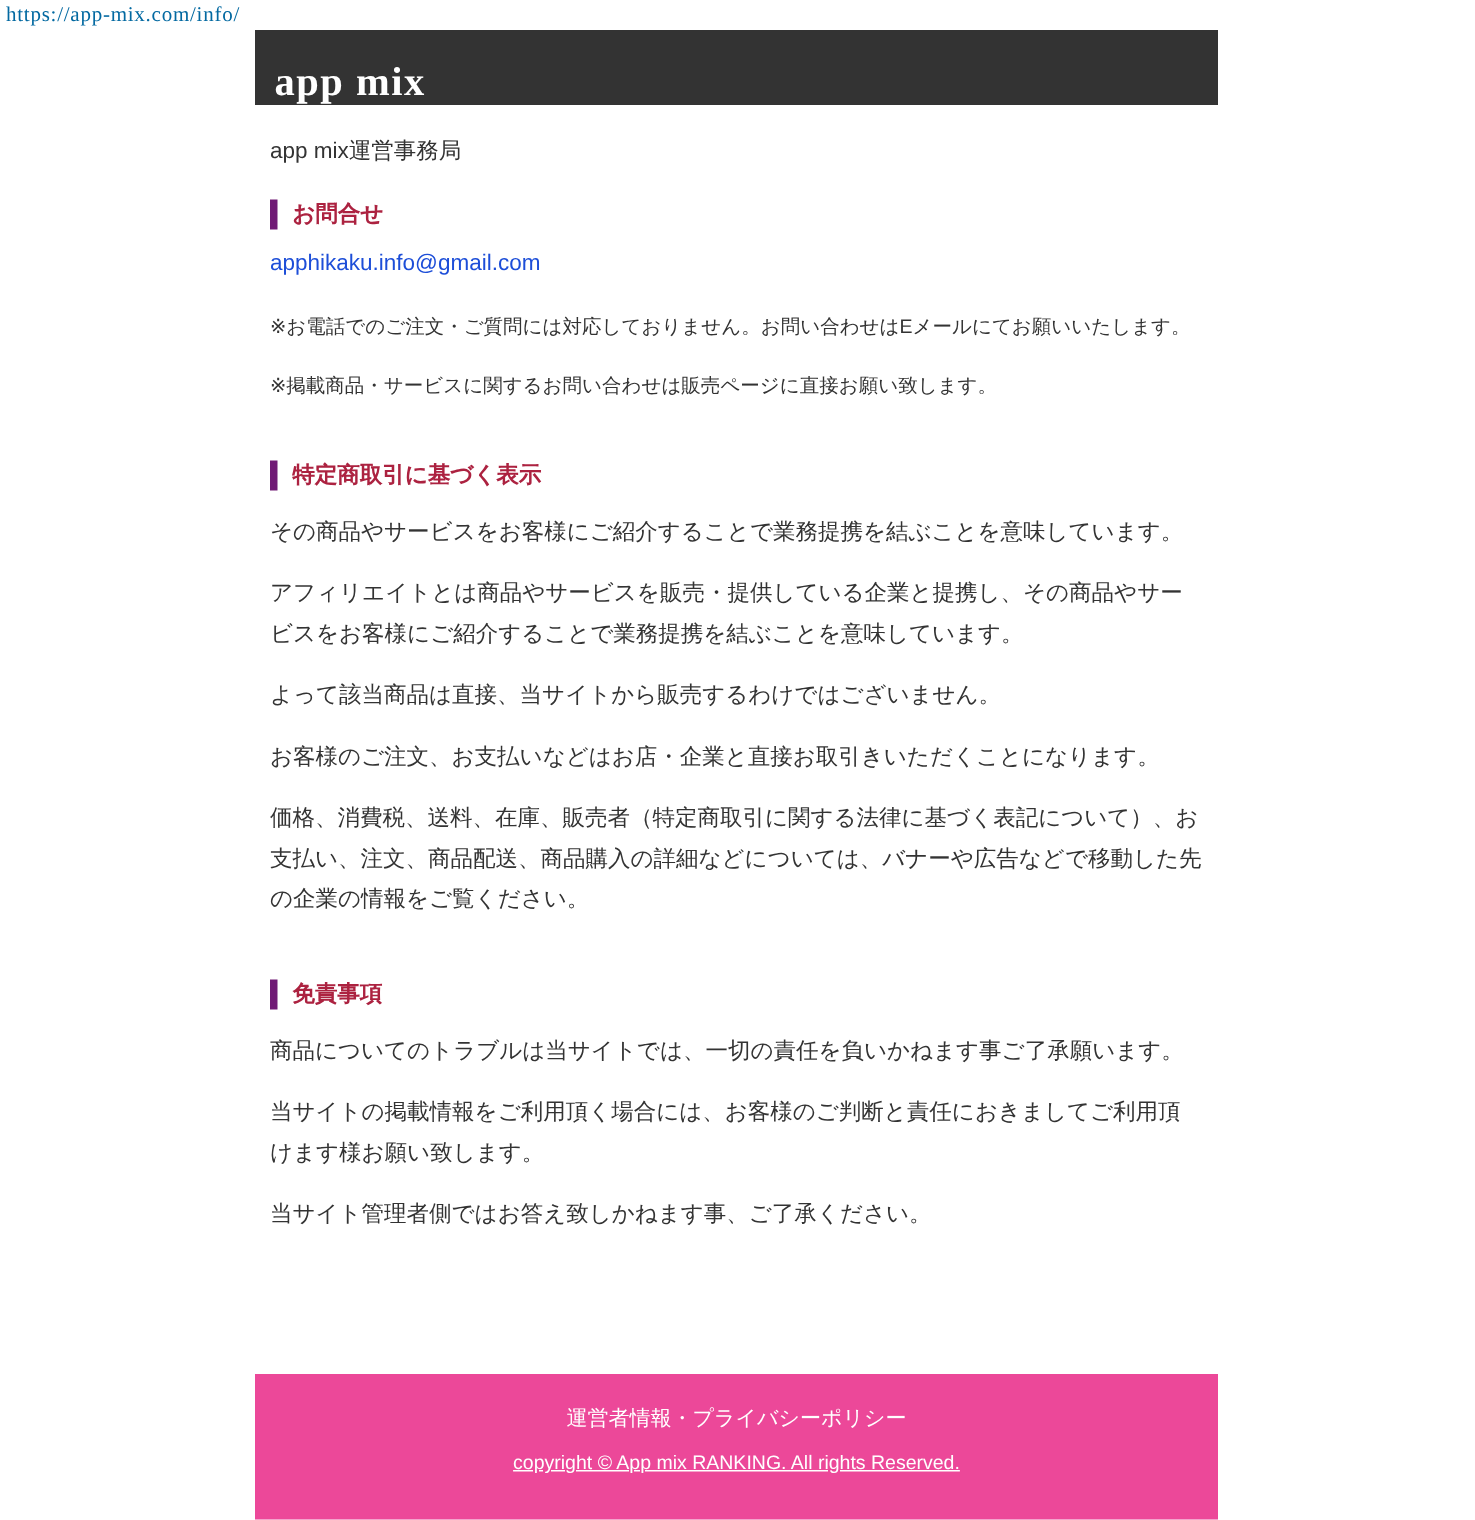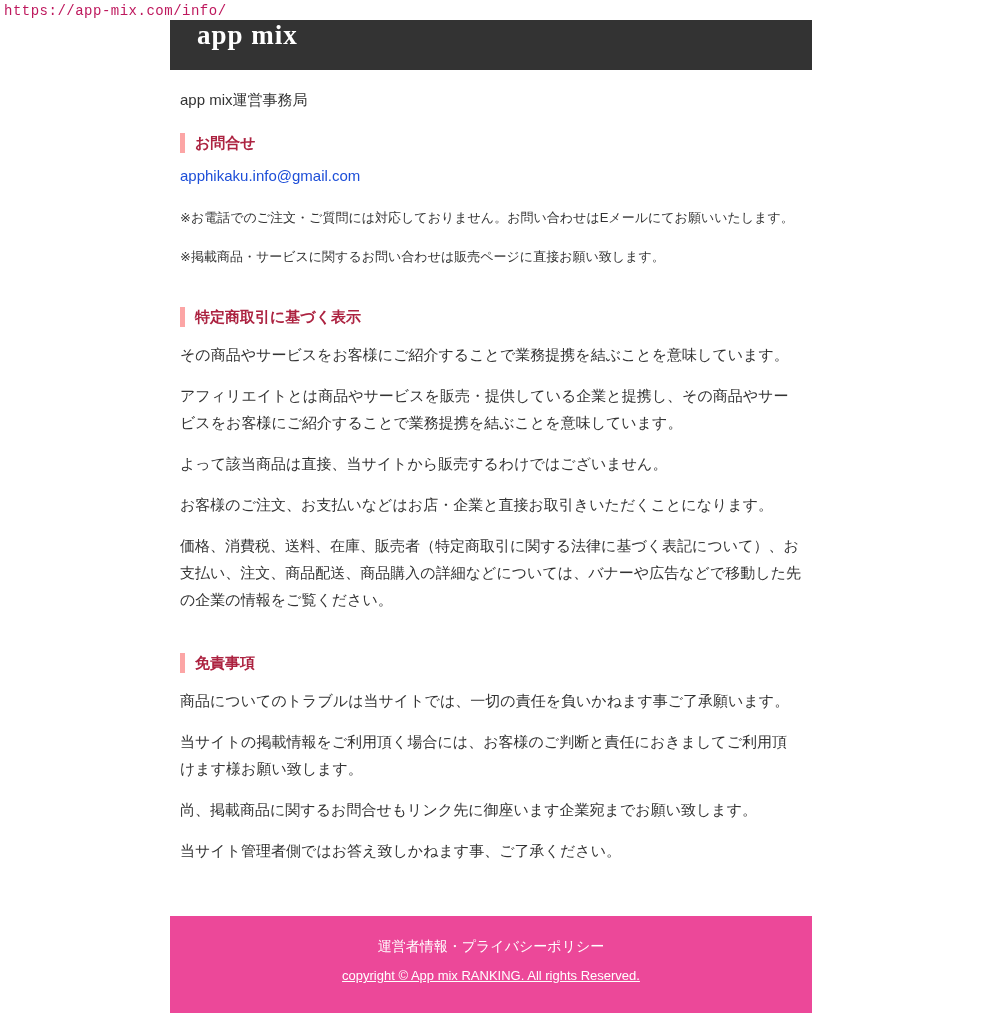--- a/index.html
+++ b/index.html
@@ -8,60 +8,60 @@
     background: #ffffff;
     font-family: "Liberation Sans", "DejaVu Sans", sans-serif;
     color: #333333;
   }
   body { height: 1013px; overflow: hidden; position: relative; }
 
   .url-text {
     position: absolute;
     left: 4px;
     top: 3px;
-    font-family: Liberation Mono, monospace;
+    font-family: Liberation Serif, serif;
     font-size: 14px;
-    color: #be185d;
+    color: #0369a1;
     letter-spacing: 0.5px;
   }
 
   .page-col {
     position: absolute;
     left: 170px;
     top: 20px;
     width: 642px;
   }
 
   .site-header {
     background: #333333;
     height: 50px;
     display: flex;
-    align-items: flex-start;
-    padding-left: 27px;
+    align-items: flex-end;
+    padding-left: 13px;
   }
   .site-logo {
     font-family: "Liberation Serif", "DejaVu Serif", serif;
     font-weight: bold;
     font-size: 27px;
     color: #ffffff;
     letter-spacing: 1px;
   }
 
   .main-content {
     padding: 21px 10px 0 10px;
   }
 
   .intro-line {
     font-size: 15px;
     color: #333333;
     margin-bottom: 23px;
   }
 
   .section-heading {
-    border-left: 5px solid #fca5a5;
+    border-left: 5px solid #701a75;
     padding-left: 10px;
     color: #ac2240;
     font-weight: bold;
     font-size: 15px;
     line-height: 20px;
     margin: 0 0 14px 0;
   }
   .section { margin-bottom: 0; }
   .section + .section { margin-top: 40px; }
 
@@ -138,21 +138,20 @@
       <p class="body-paragraph">アフィリエイトとは商品やサービスを販売・提供している企業と提携し、その商品やサービスをお客様にご紹介することで業務提携を結ぶことを意味しています。</p>
       <p class="body-paragraph">よって該当商品は直接、当サイトから販売するわけではございません。</p>
       <p class="body-paragraph">お客様のご注文、お支払いなどはお店・企業と直接お取引きいただくことになります。</p>
       <p class="body-paragraph">価格、消費税、送料、在庫、販売者（特定商取引に関する法律に基づく表記について）、お支払い、注文、商品配送、商品購入の詳細などについては、バナーや広告などで移動した先の企業の情報をご覧ください。</p>
     </section>
 
     <section class="section">
       <h2 class="section-heading">免責事項</h2>
       <p class="body-paragraph">商品についてのトラブルは当サイトでは、一切の責任を負いかねます事ご了承願います。</p>
       <p class="body-paragraph">当サイトの掲載情報をご利用頂く場合には、お客様のご判断と責任におきましてご利用頂けます様お願い致します。</p>
-      <p class="body-paragraph">尚、掲載商品に関するお問合せもリンク先に御座います企業宛までお願い致します。</p>
       <p class="body-paragraph">当サイト管理者側ではお答え致しかねます事、ご了承ください。</p>
     </section>
 
   </main>
 </div>
 
 <footer class="site-footer">
   <a class="footer-link">運営者情報・プライバシーポリシー</a>
   <div class="footer-copyright">copyright © App mix RANKING. All rights Reserved.</div>
 </footer>

